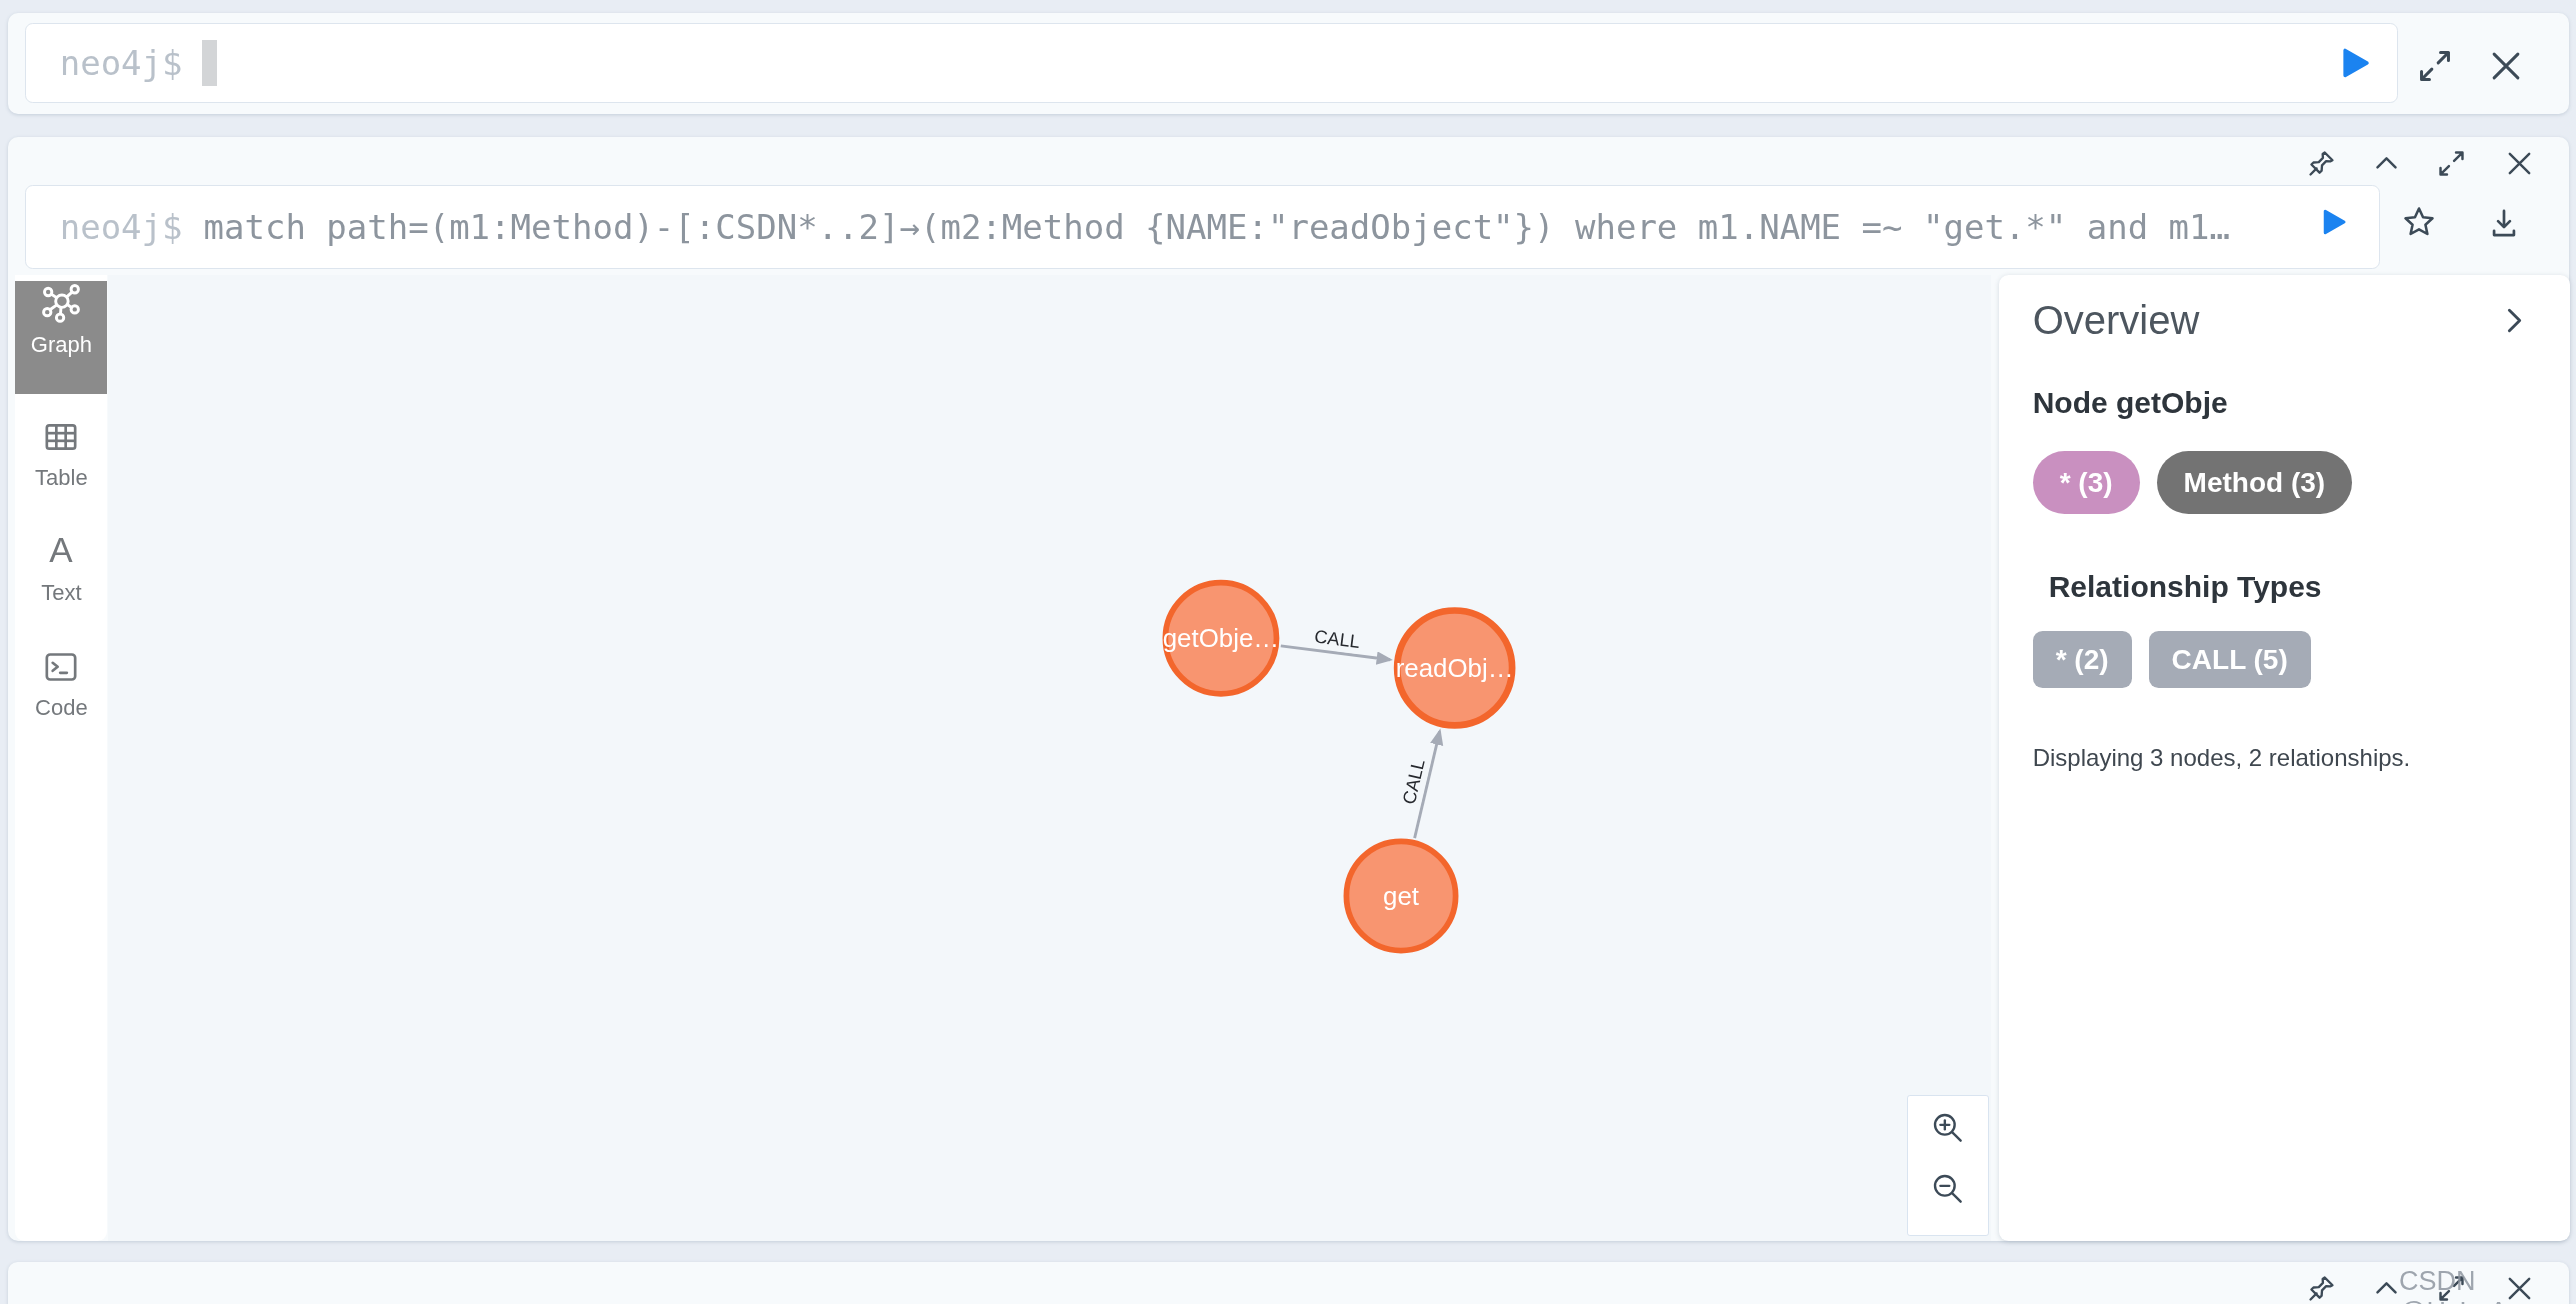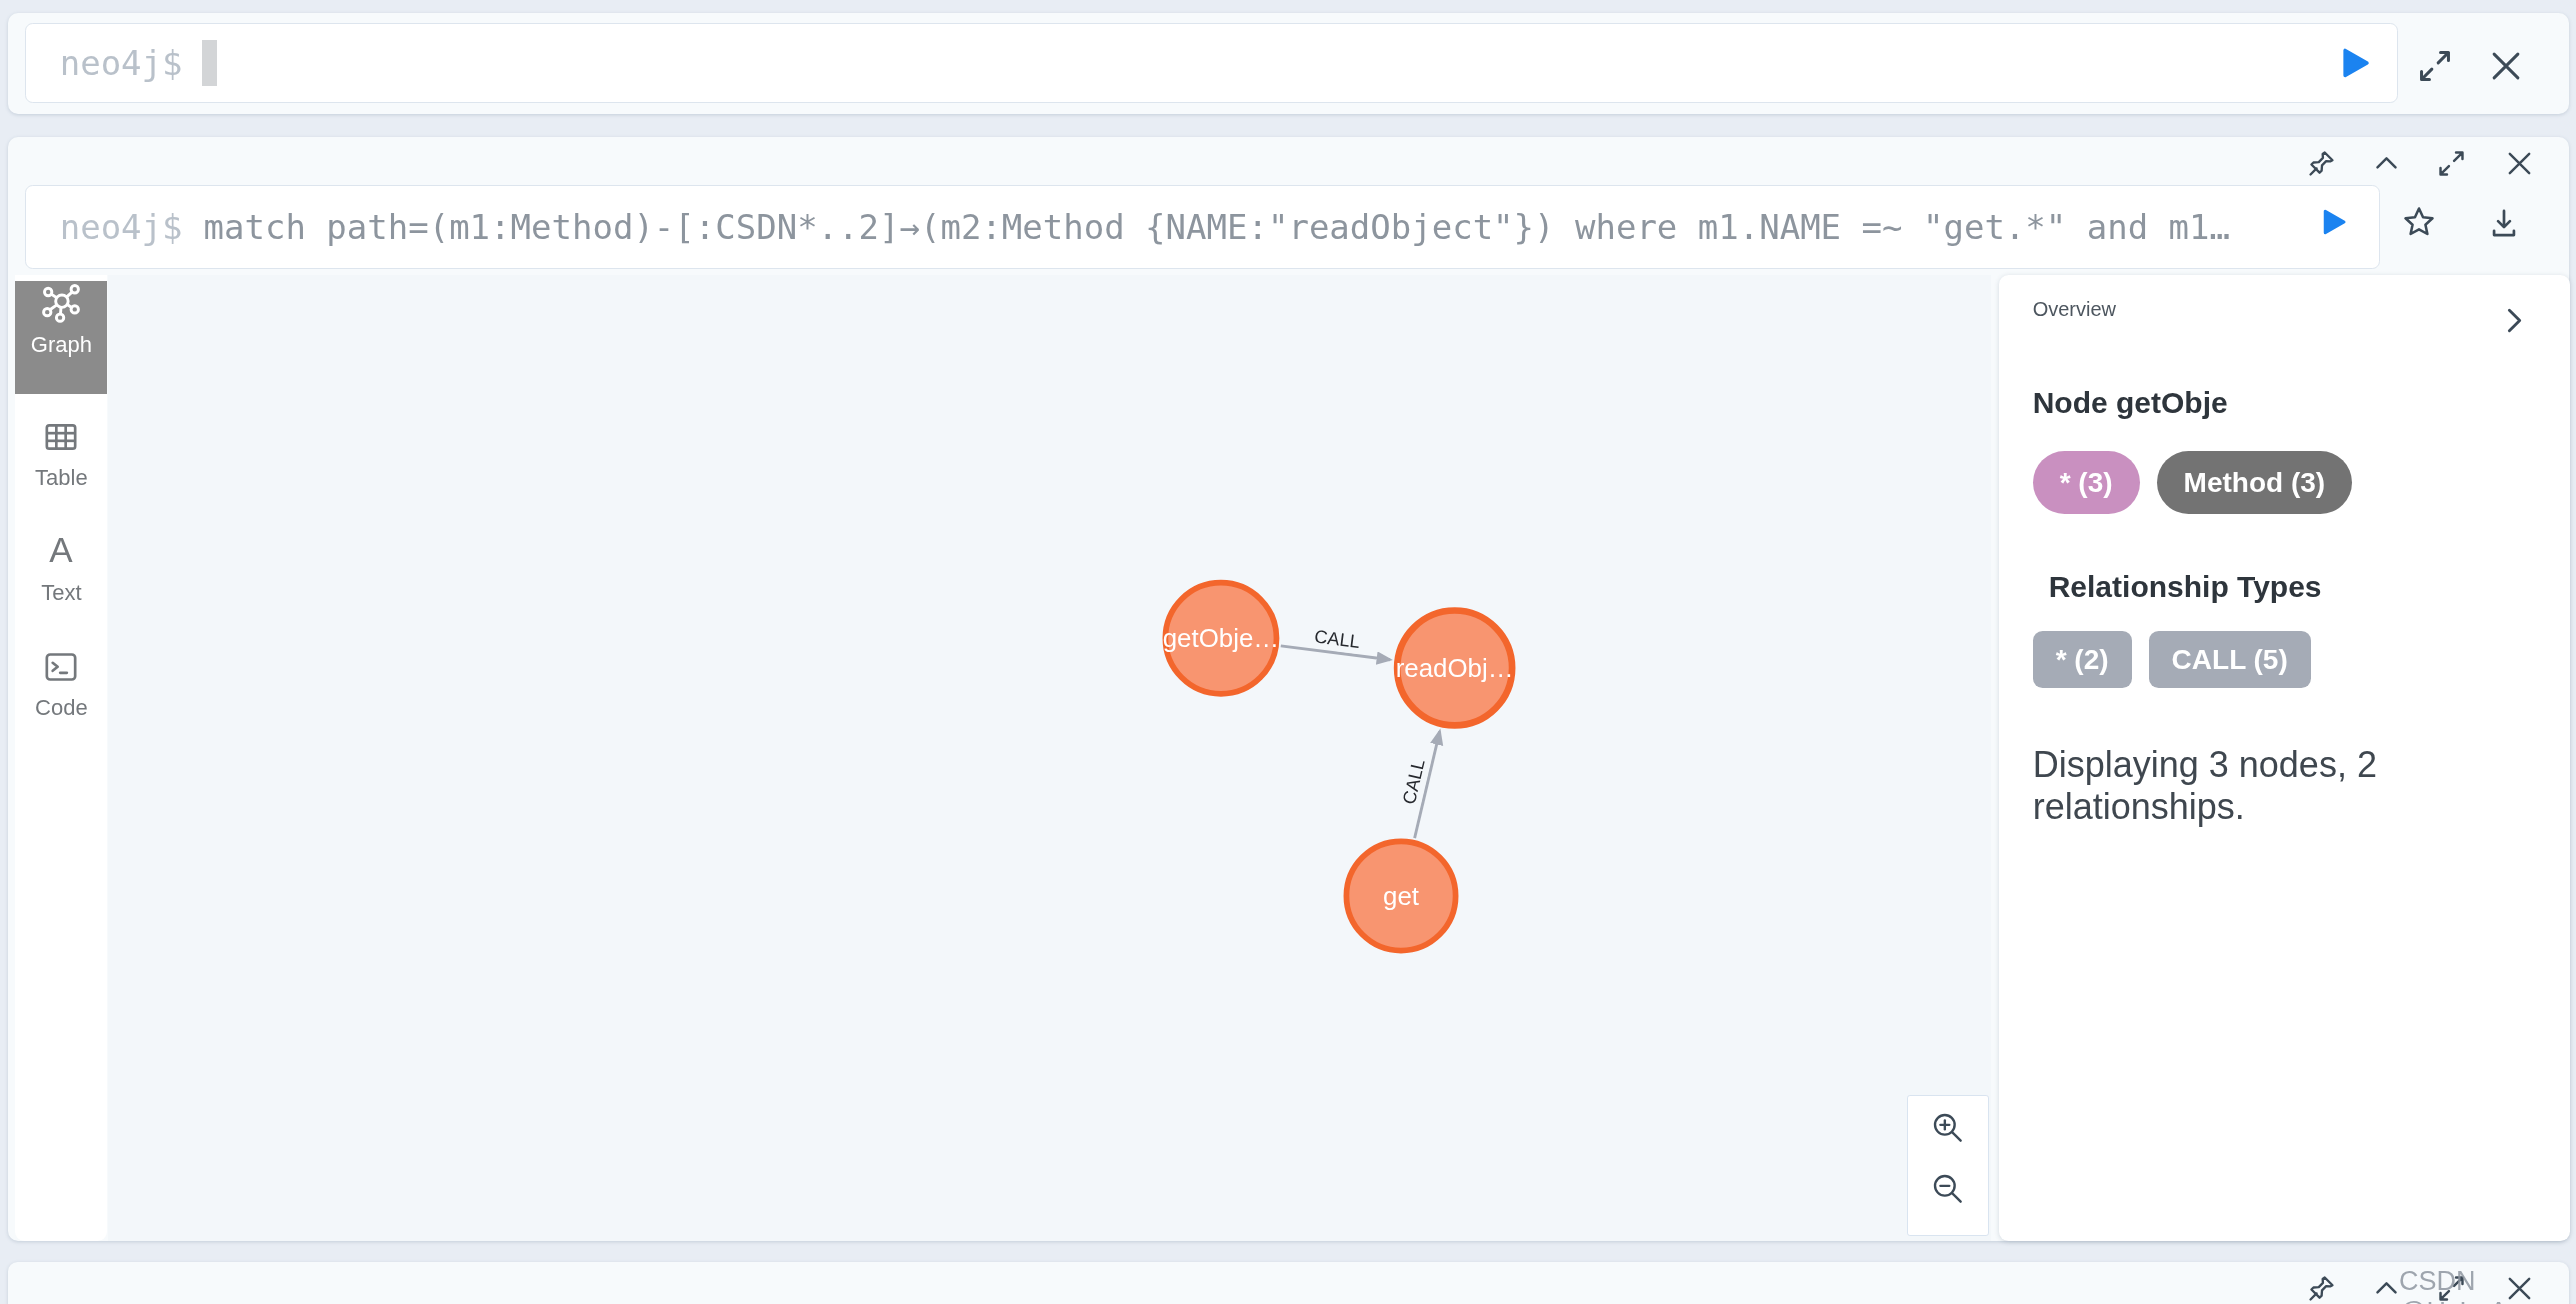--- a/index.html
+++ b/index.html
@@ -63,35 +63,35 @@
   #zoom-box{
     position:absolute;left:1799px;top:820px;width:82px;height:141px;background:#ffffff;
     border:1.9px solid #d9e4f0;border-radius:2.9px;box-sizing:border-box;
     display:flex;flex-direction:column;align-items:center;padding-top:13.4px;gap:23px;
   }
 
   #overview-panel{
     position:absolute;left:1991px;top:138px;width:571px;height:966px;background:#ffffff;
     border-radius:9.6px;box-shadow:0 1px 4.8px rgba(52,74,94,.18);
   }
-  #overview-title{position:absolute;left:34px;top:23px;font-size:20px;color:#4d565f;}
+  #overview-title{position:absolute;left:34px;top:23px;font-size:40px;color:#4d565f;}
   #overview-collapse{left:498px;top:29px;}
   .panel-heading{position:absolute;left:34px;font-size:30px;font-weight:bold;color:#2e353c;}
   #node-labels-heading{top:111px;}
   #rel-types-heading{top:295px;margin-left:16px;}
   .pill-row{position:absolute;left:34px;display:flex;gap:17px;}
   #node-pill-row{top:176px;}
   #rel-pill-row{top:356px;}
   .pill{
     display:flex;align-items:center;justify-content:center;color:#ffffff;
     font-size:28px;font-weight:bold;cursor:pointer;
   }
   .pill.round{height:63px;border-radius:33px;padding:0 27px;}
   .pill.square{height:57px;border-radius:9.6px;padding:0 23px;}
-  #overview-summary{position:absolute;left:34px;top:469px;font-size:36px;color:#3f474f;}
+  #overview-summary{position:absolute;left:34px;top:469px;font-size:24px;color:#3f474f;}
 
   #watermark{
     position:absolute;left:2399px;top:1266px;width:177px;font-size:27px;color:#8f97a1;
     opacity:.85;z-index:50;letter-spacing:0;
   }
 </style>
 </head>
 <body>
 
 <div class="frame" id="command-frame">

